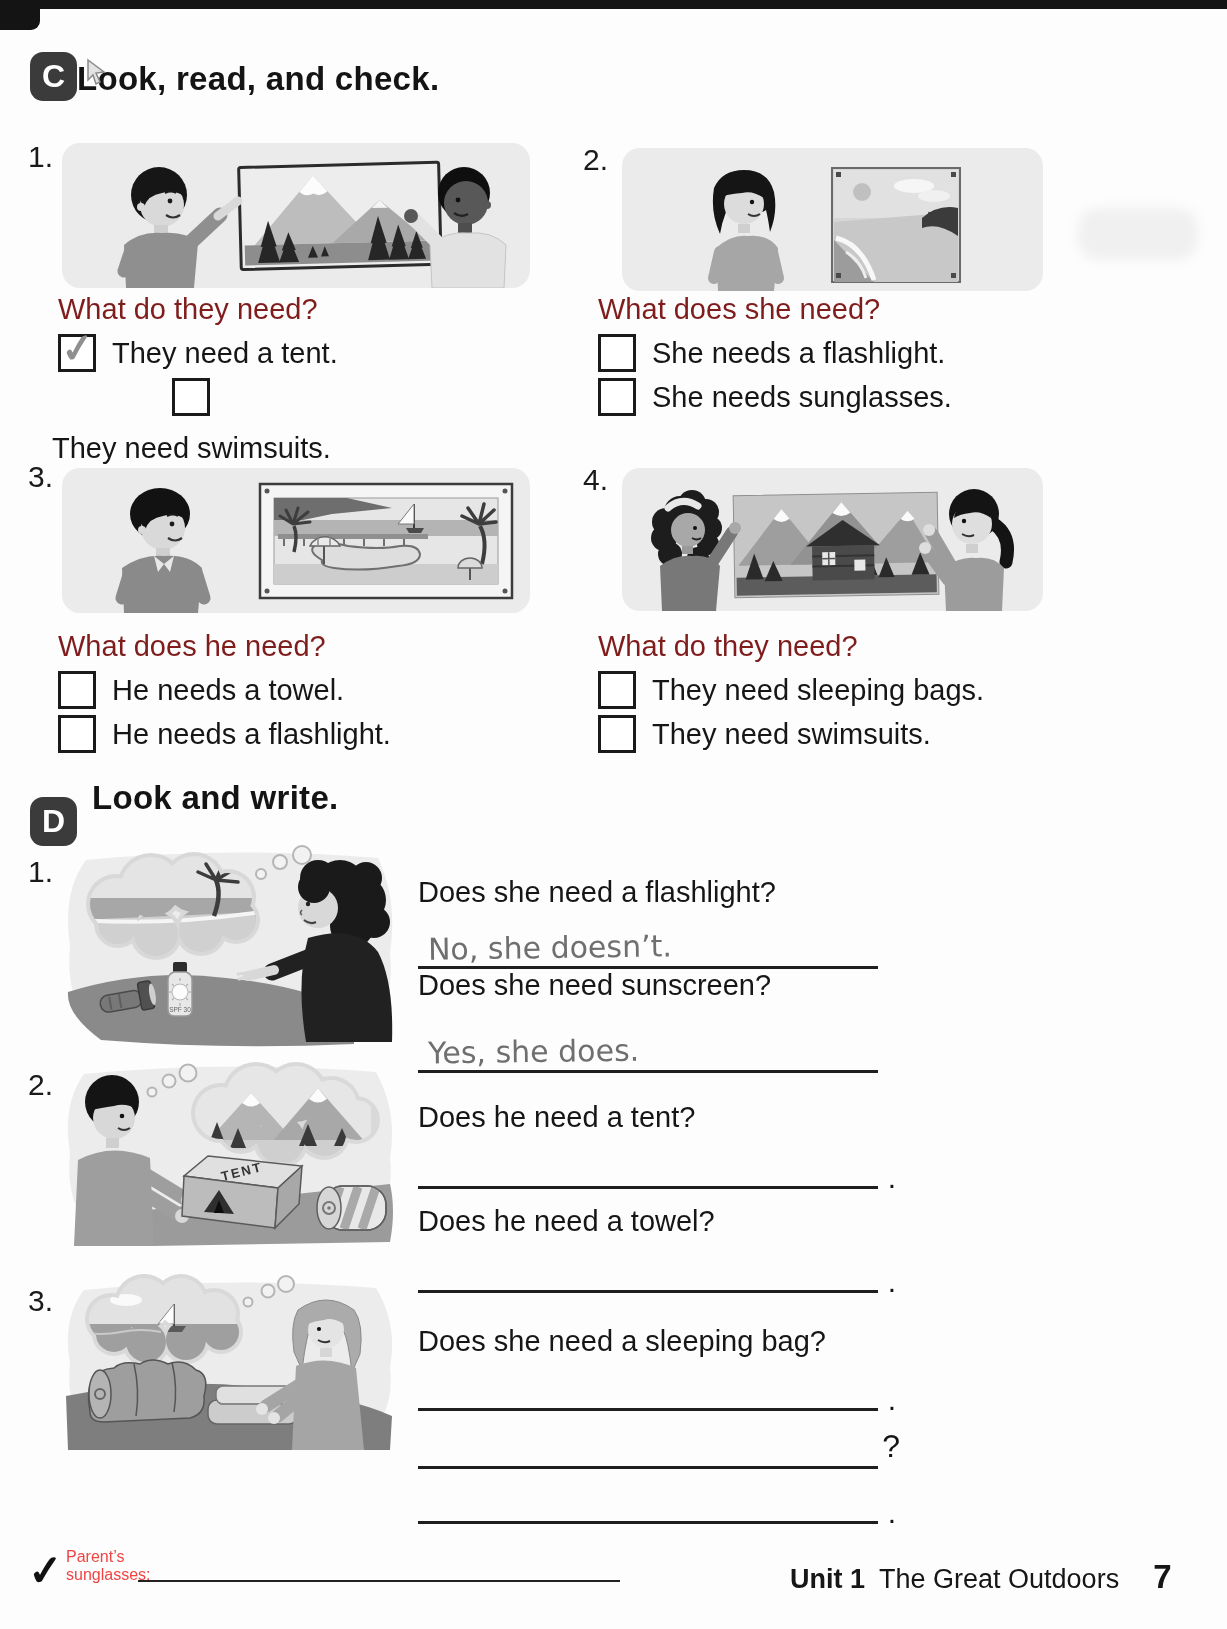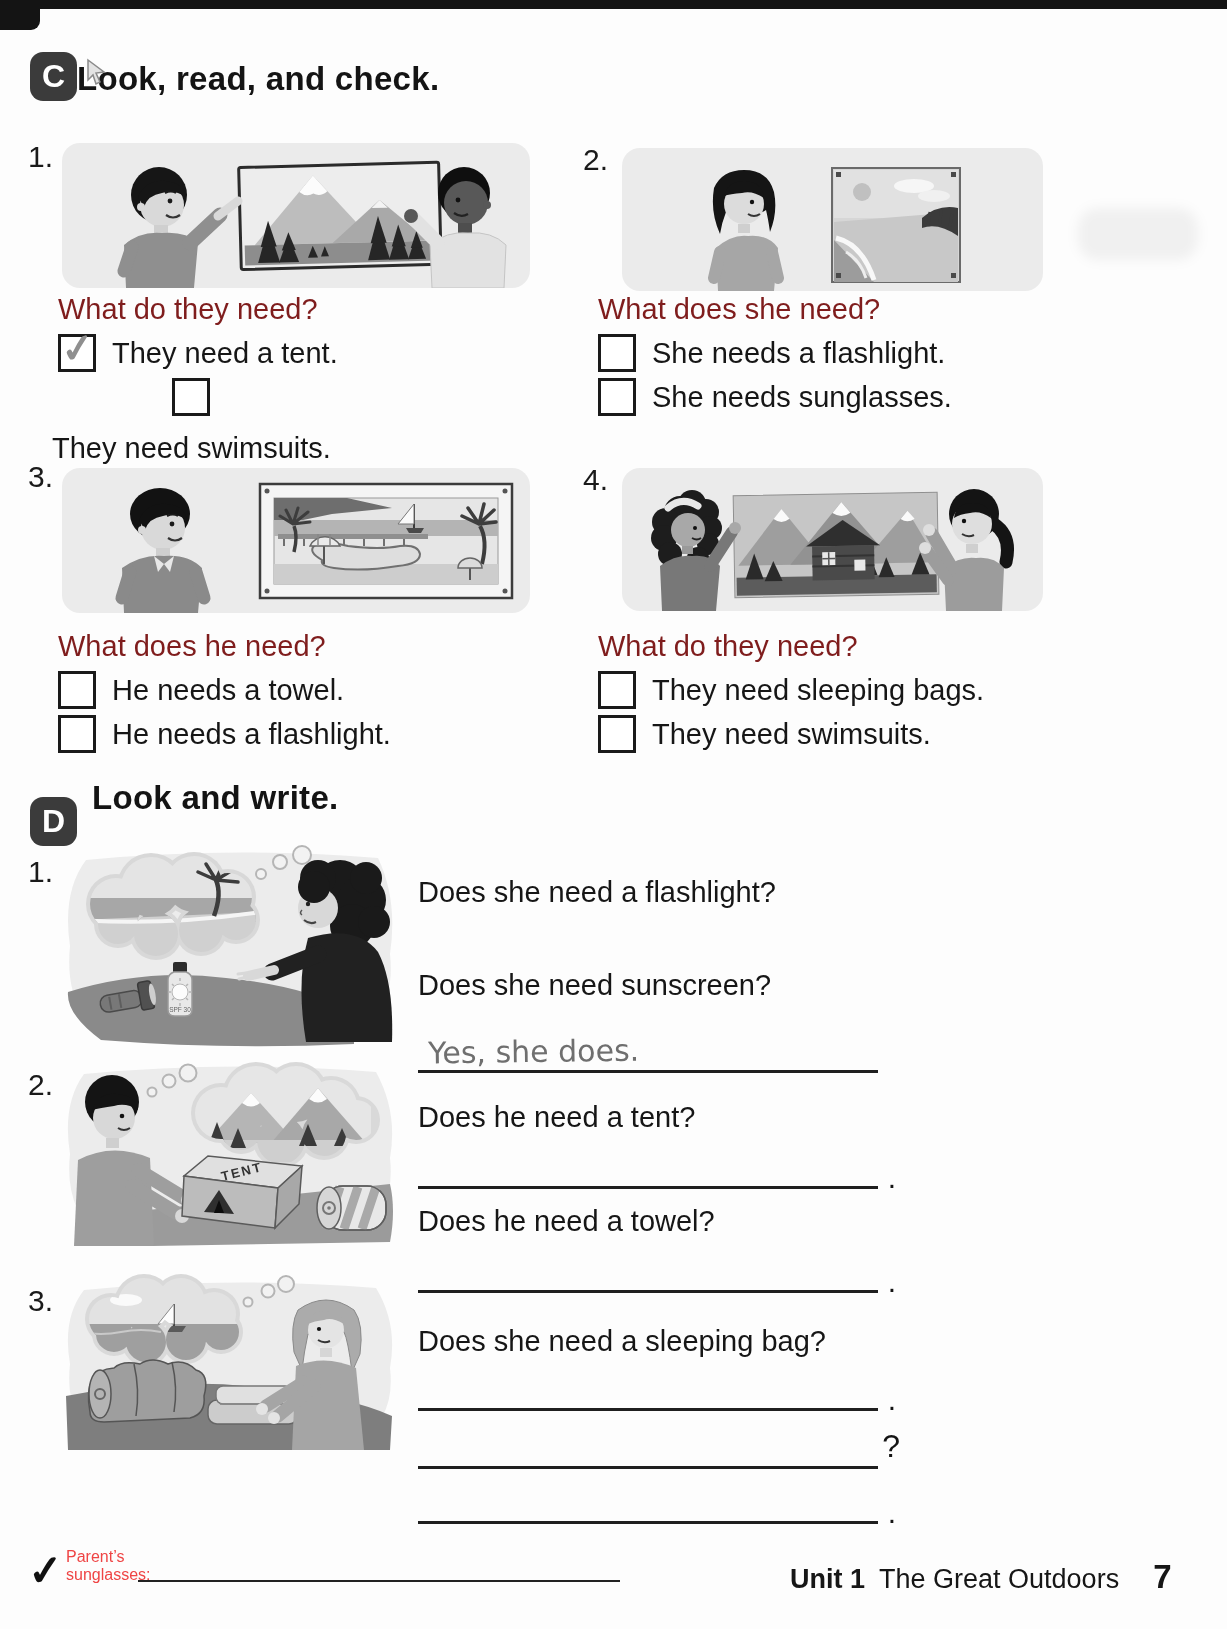--- a/index.html
+++ b/index.html
@@ -365,20 +365,24 @@
         <path d="M246,68 q-3,3 0,5" stroke="#555" stroke-width="1.5" fill="none"></path>
         <path d="M248,78 q6,5 12,2" stroke="#444" stroke-width="2" fill="none"></path>
         <path d="M252,96 Q300,82 322,110 Q338,140 336,200 L250,200 Q240,140 252,96 Z" fill="#212121"></path>
         <path d="M262,112 L216,130" stroke="#212121" stroke-width="17" stroke-linecap="round"></path>
         <path d="M218,128 L192,134" stroke="#d8d8d8" stroke-width="10" stroke-linecap="round"></path>
         <path d="M190,131 l-8,1 M191,135 l-8,2" stroke="#d8d8d8" stroke-width="3" stroke-linecap="round"></path>
       </g>
     </svg>
   </div>
   <div class="abs prompt" style="left:418px;top:876px;">Does she need a flashlight?</div>
+  <div class="abs wline" style="left:418px;top:930px;">
+    <span class="handwrite">No, she doesn’t.</span>
+    <span class="suffix"></span>
+  </div>
   <div class="abs prompt" style="left:418px;top:969px;">Does she need sunscreen?</div>
   <div class="abs wline" style="left:418px;top:1034px;">
     <span class="handwrite">Yes, she does.</span>
     <span class="suffix"></span>
   </div>
 
   <div class="abs num" style="left:28px;top:1068px;">2.</div>
   <div class="abs" style="left:56px;top:1058px;">
     <svg width="348" height="192" viewBox="0 0 348 192">
       <path d="M28,16 Q172,2 320,14 Q342,54 334,100 Q340,154 300,178 Q164,192 45,180 Q8,152 14,96 Q6,46 28,16 Z" fill="#ececec"></path>

